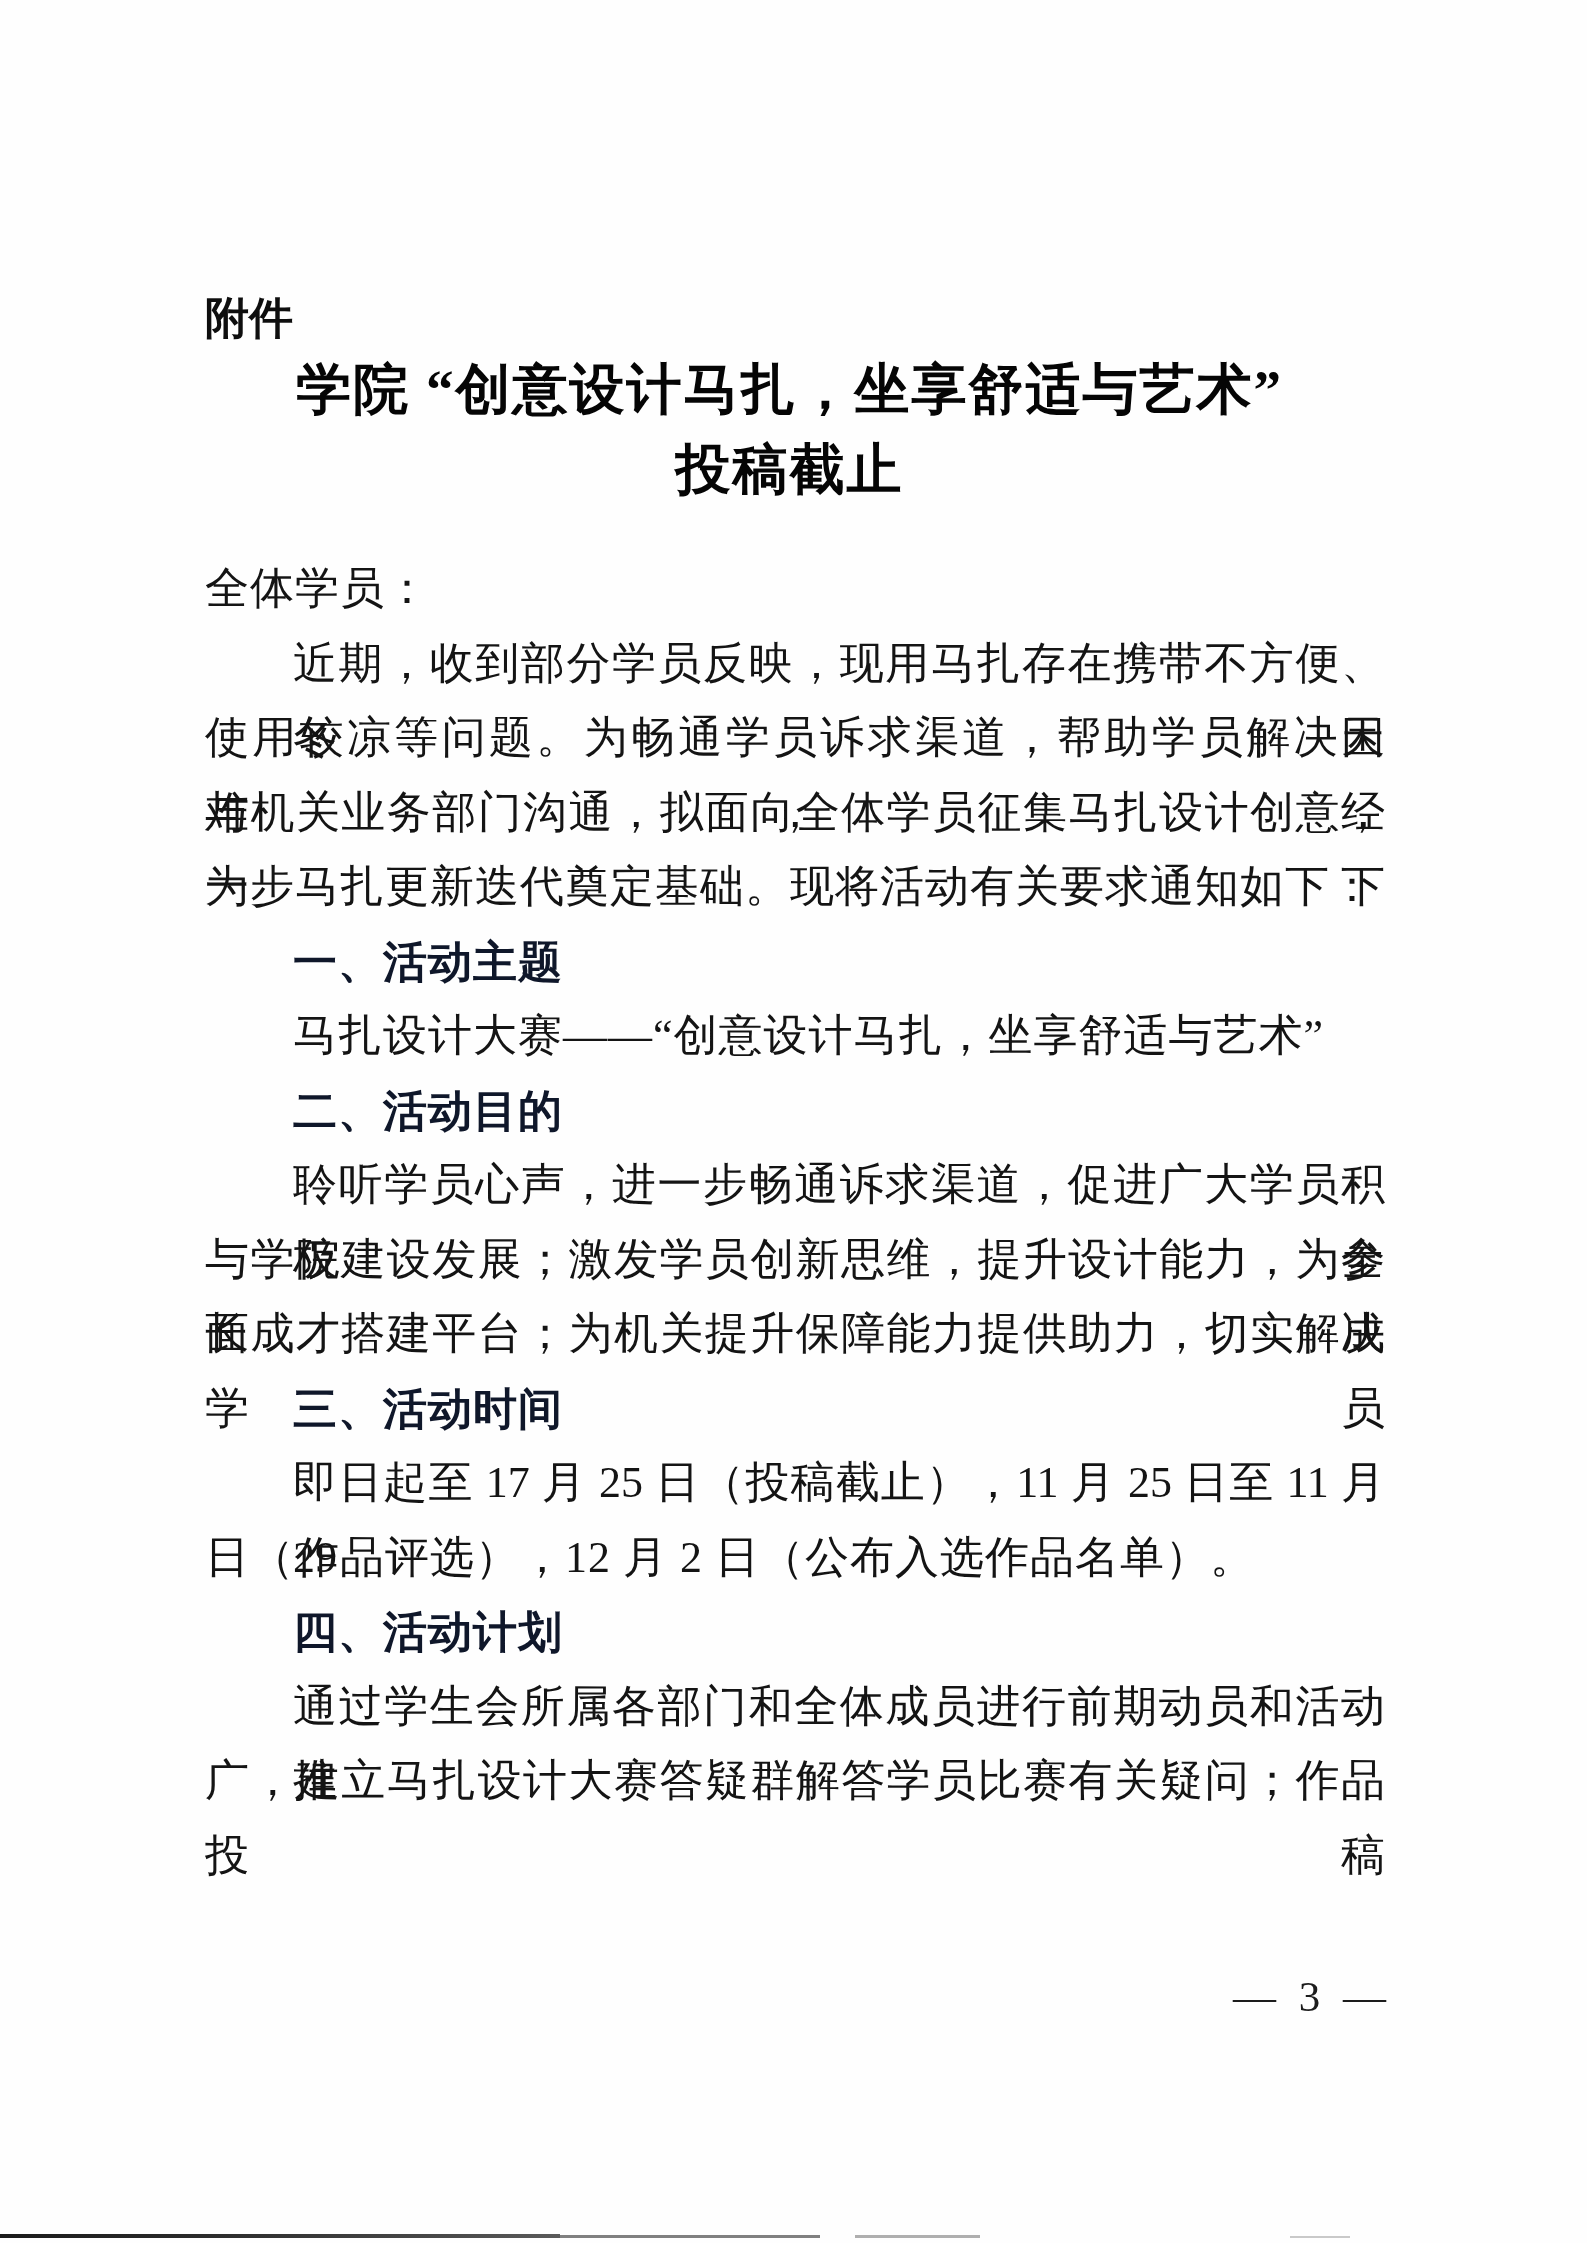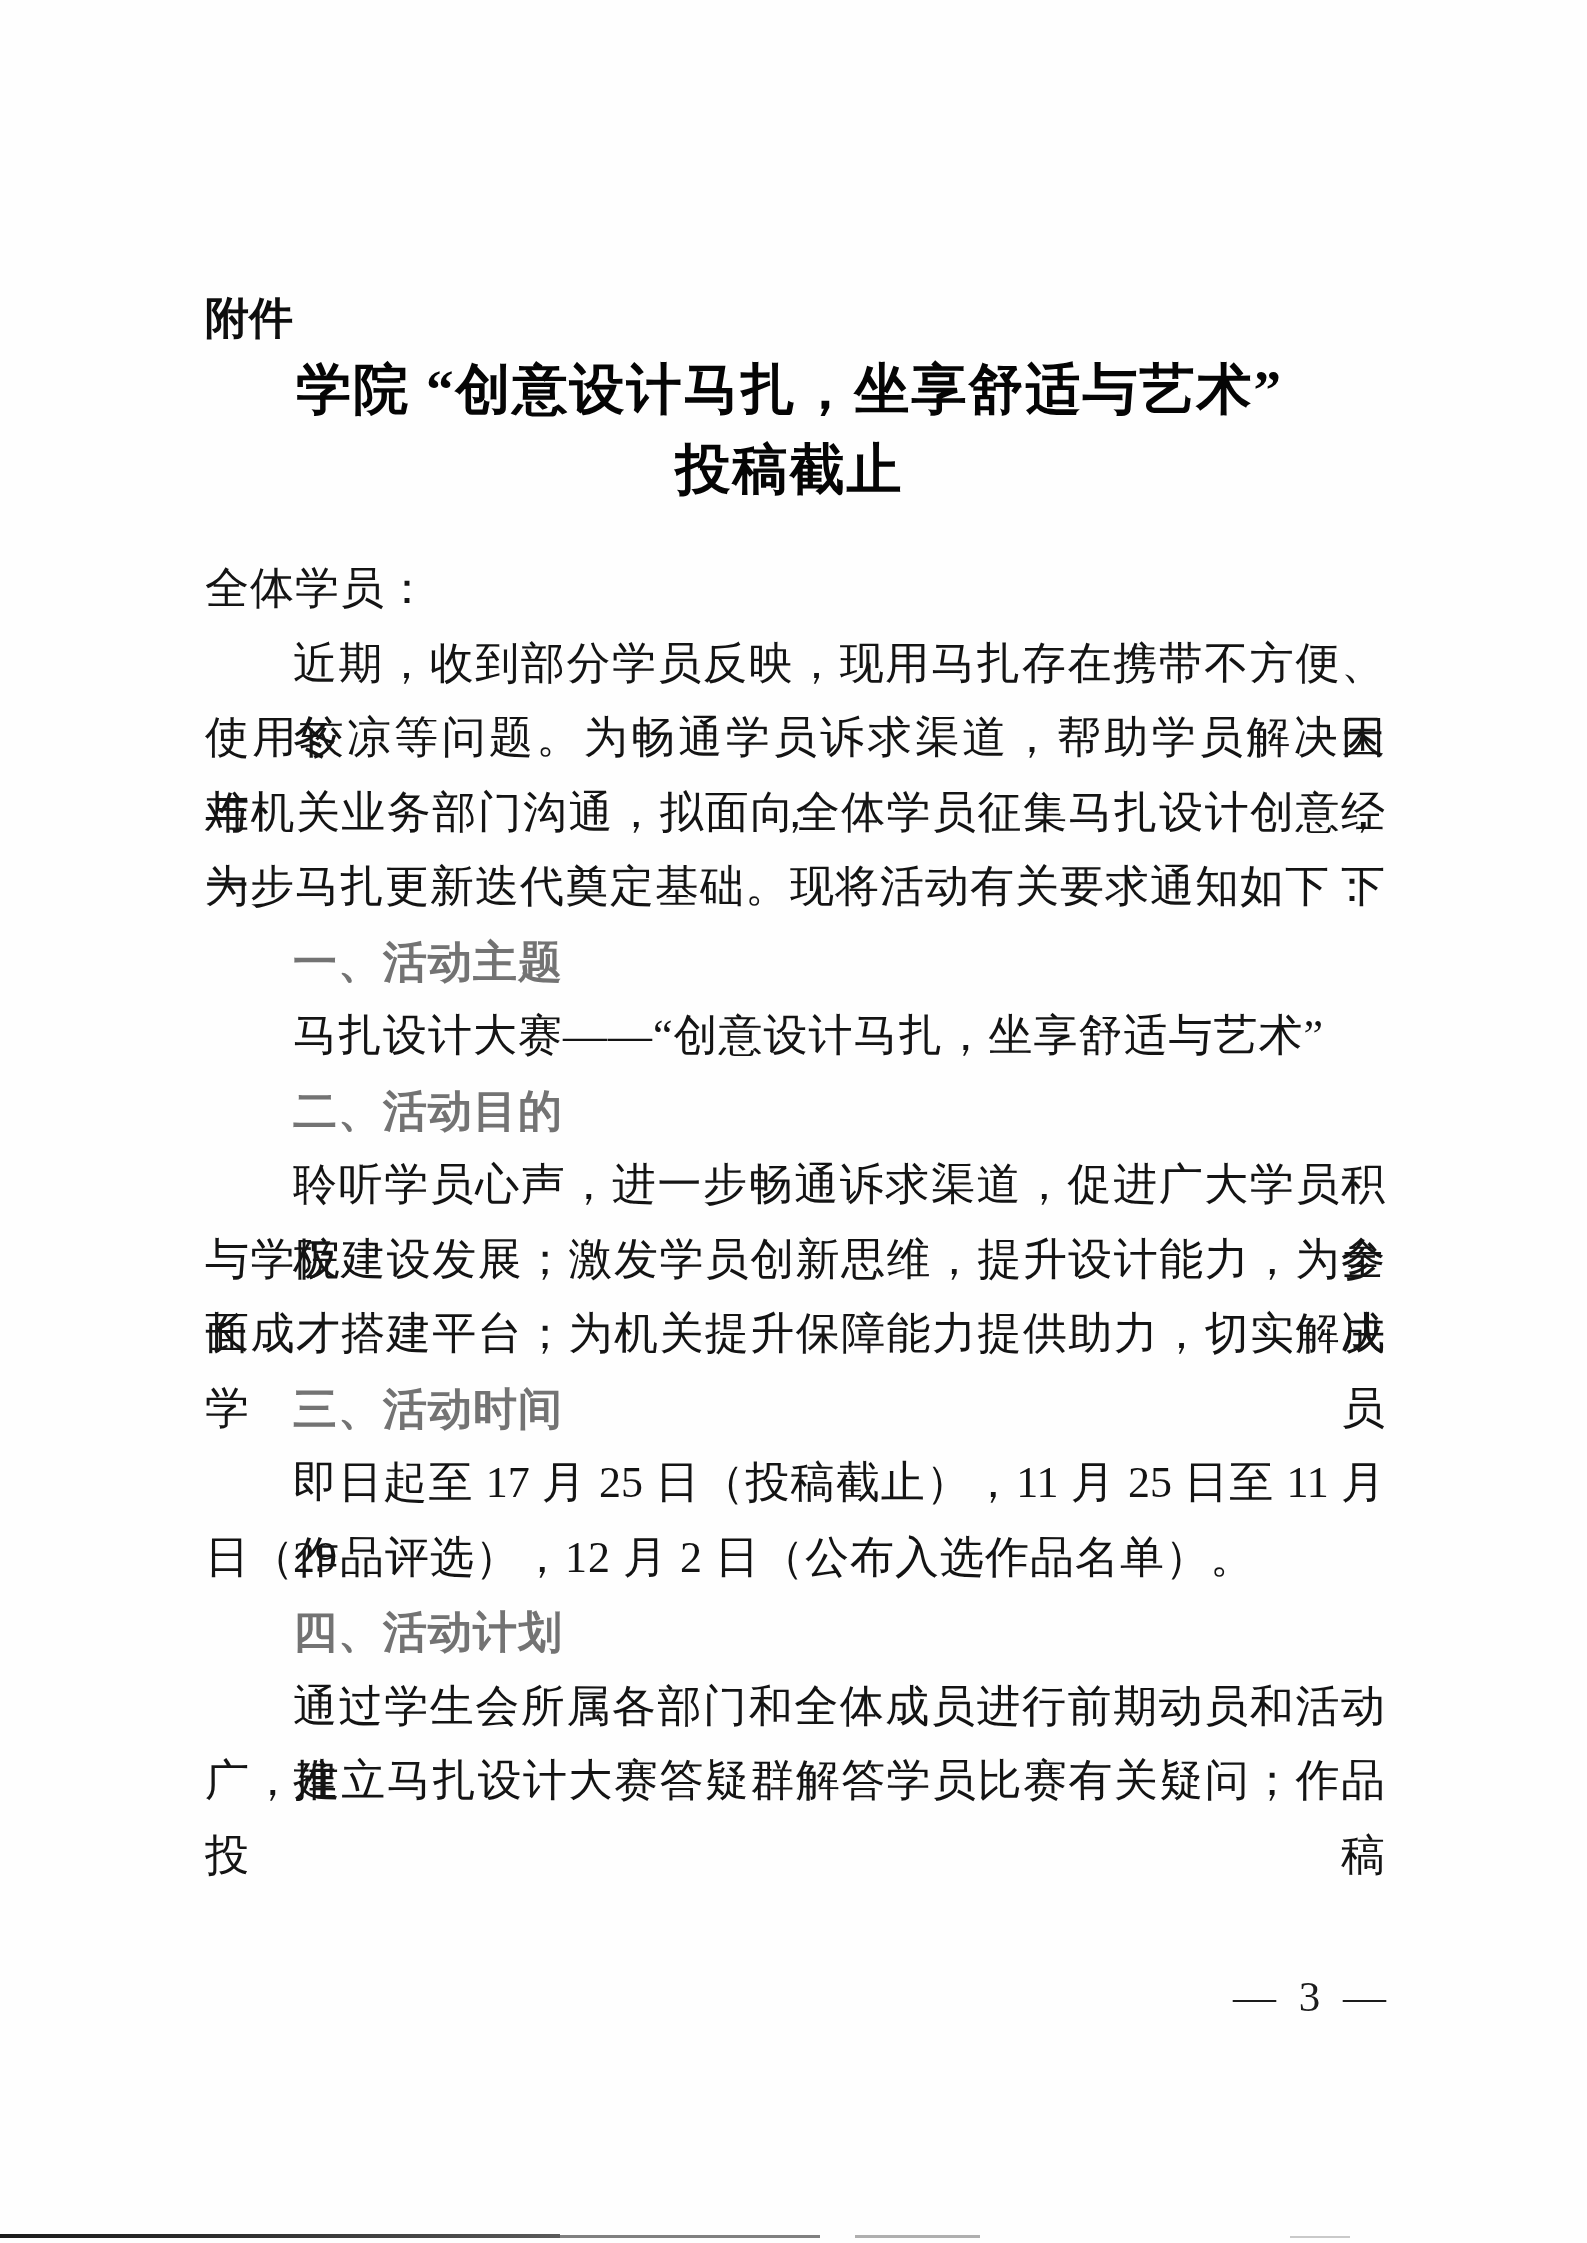--- a/index.html
+++ b/index.html
@@ -62,21 +62,21 @@
   }
   .line.fill {
     white-space: normal;
     text-align: justify;
     text-align-last: justify;
     letter-spacing: 0;
   }
   .line.heading {
     font-family: "Liberation Sans", sans-serif;
     font-weight: bold;
-    color: #737373;
+    color: #0f172a;
   }
   
   .page-number {
     position: absolute;
     right: 195px;
     top: 1975px;
     font-family: "Liberation Serif", serif;
     font-size: 43px;
     line-height: 1;
     letter-spacing: 6px;

